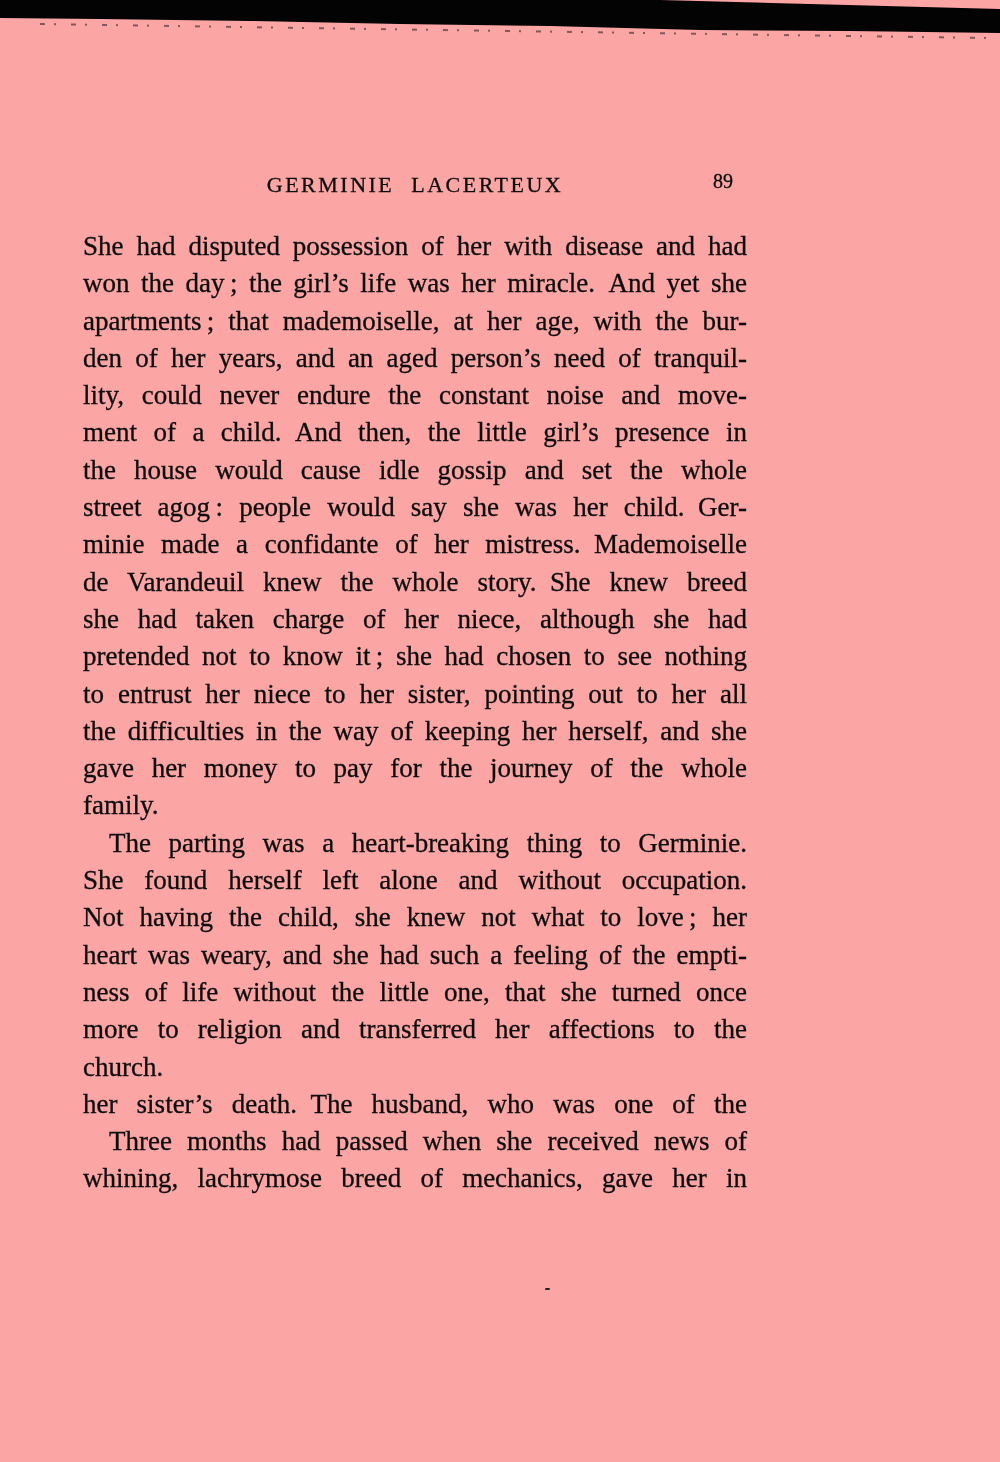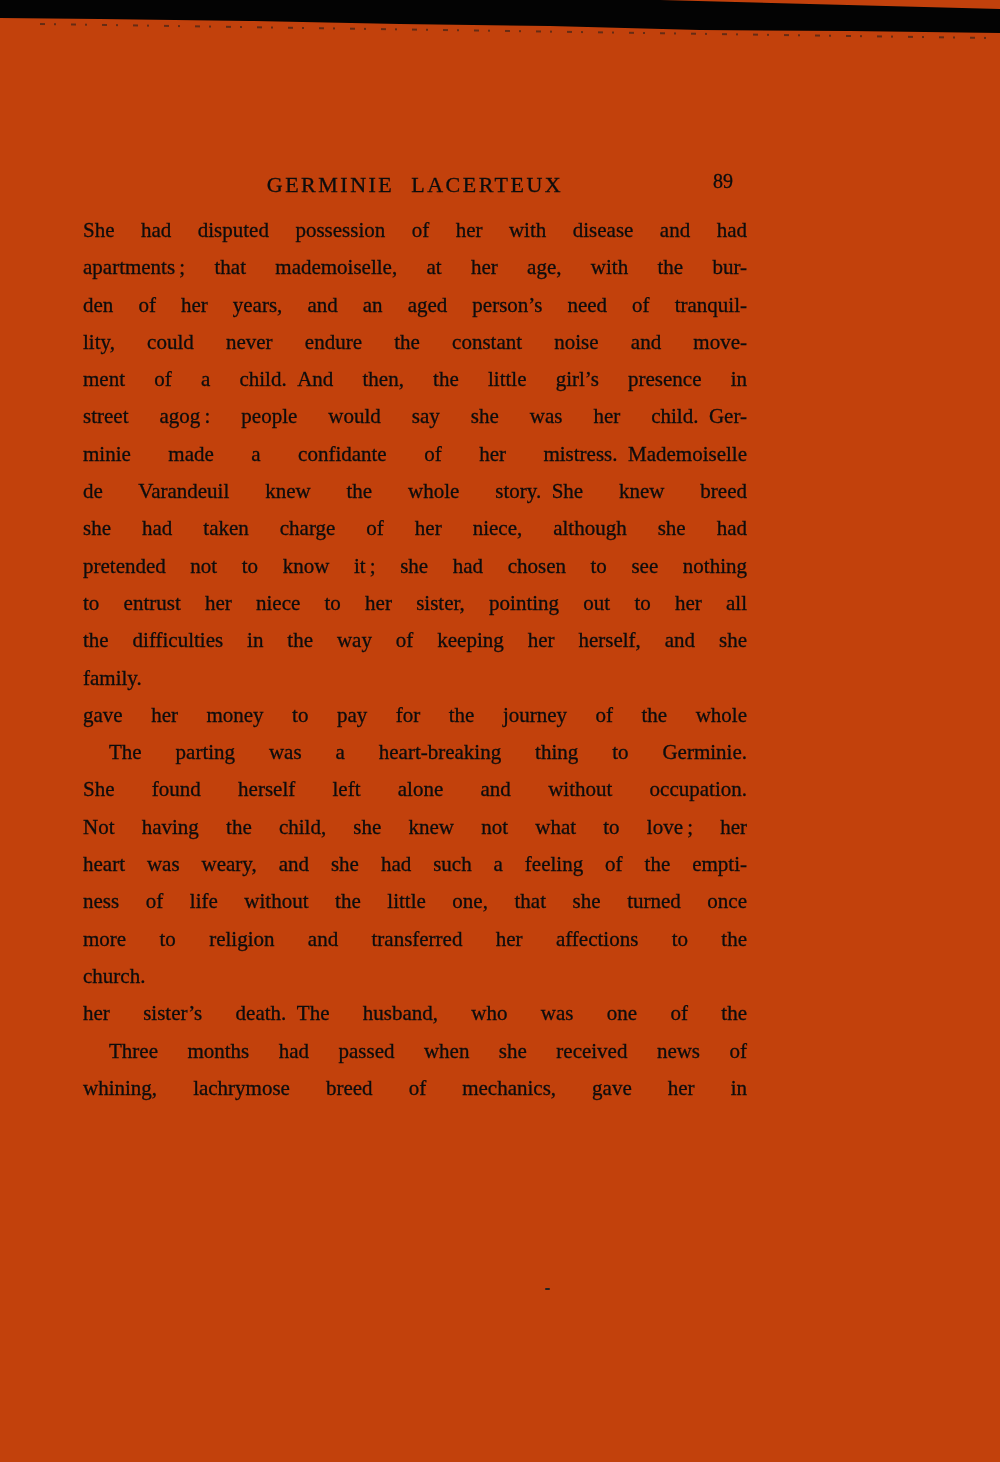--- a/index.html
+++ b/index.html
@@ -4,21 +4,21 @@
 <style>
   html, body {
     margin: 0;
     padding: 0;
     background: #e8e8e8;
   }
   .page {
     position: relative;
     width: 1000px;
     height: 1462px;
-    background: #c2410c;
+    background: #fca5a5;
     overflow: hidden;
     font-family: "Liberation Serif", "DejaVu Serif", serif;
     color: #0d0d0d;
   }
   
   .scan-band {
     position: absolute;
     top: 0; left: 0;
     width: 1000px; height: 42px;
     background: #030303;
@@ -50,23 +50,23 @@
     -webkit-text-stroke: 0.3px #0d0d0d;
   }
   .running-header .page-num {
     position: absolute;
     right: 14px; top: -2px;
     font-size: 20px;
     -webkit-text-stroke: 0.3px #0d0d0d;
   }
   .text-block {
     position: absolute;
-    left: 83px; top: 212px;
+    left: 83px; top: 228px;
     width: 664px;
-    font-size: 21px;
+    font-size: 27px;
     line-height: 37.3px;
     -webkit-text-stroke: 0.3px #0d0d0d;
   }
   .para { margin: 0; }
   .line {
     text-align: justify;
     text-align-last: justify;
   }
   .line.last { text-align-last: left; }
   .line.indent { text-indent: 26px; font-family: Liberation Serif, serif; }
@@ -87,33 +87,35 @@
   <div class="scan-dust"></div>
 
   <div class="running-header">
     <span class="title">GERMINIE LACERTEUX</span>
     <span class="page-num">89</span>
   </div>
 
   <div class="text-block" id="text-block">
       <div class="para">
         <div class="line">She had disputed possession of her with disease and had</div>
+        <div class="line">won the day ; the girl’s life was her miracle. And yet she</div>
         <div class="line">apartments ; that mademoiselle, at her age, with the bur-</div>
         <div class="line">den of her years, and an aged person’s need of tranquil-</div>
         <div class="line">lity, could never endure the constant noise and move-</div>
         <div class="line">ment of a child. And then, the little girl’s presence in</div>
+        <div class="line">the house would cause idle gossip and set the whole</div>
         <div class="line">street agog : people would say she was her child. Ger-</div>
         <div class="line">minie made a confidante of her mistress. Mademoiselle</div>
         <div class="line">de Varandeuil knew the whole story. She knew breed</div>
         <div class="line">she had taken charge of her niece, although she had</div>
         <div class="line">pretended not to know it ; she had chosen to see nothing</div>
         <div class="line">to entrust her niece to her sister, pointing out to her all</div>
         <div class="line">the difficulties in the way of keeping her herself, and she</div>
+        <div class="line">gave her money to pay for the journey of the whole</div>
         <div class="line last">family.</div>
-        <div class="line">gave her money to pay for the journey of the whole</div>
       </div>
       <div class="para">
         <div class="line indent">The parting was a heart-breaking thing to Germinie.</div>
         <div class="line">She found herself left alone and without occupation.</div>
         <div class="line">Not having the child, she knew not what to love ; her</div>
         <div class="line">heart was weary, and she had such a feeling of the empti-</div>
         <div class="line">ness of life without the little one, that she turned once</div>
         <div class="line">more to religion and transferred her affections to the</div>
         <div class="line last">church.</div>
       </div>

